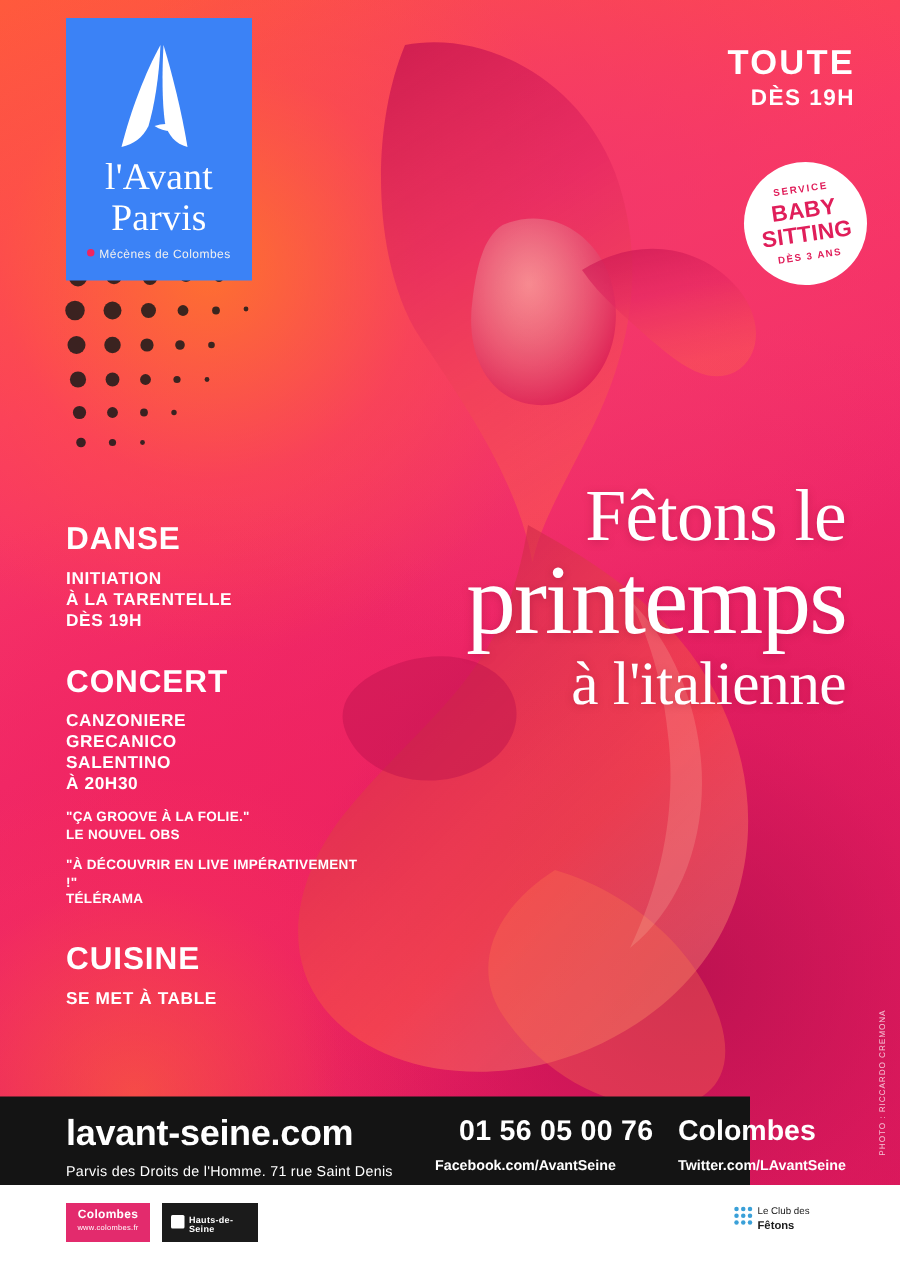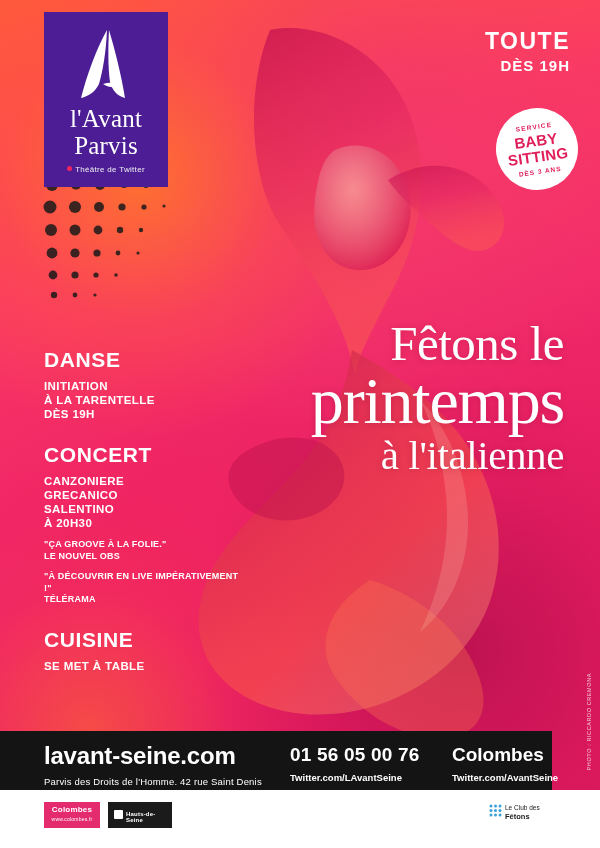--- a/index.html
+++ b/index.html
@@ -71,21 +71,21 @@
     opacity: 0.85;
   }
 
   
   .logo-box {
     position: absolute;
     left: 44px;
     top: 12px;
     width: 124px;
     height: 175px;
-    background: #4c1d95;
+    background: #3b82f6;
     color: #ffffff;
     text-align: center;
   }
   .logo-mark {
     margin: 14px auto 2px auto;
     width: 78px;
     height: 78px;
   }
   .logo-mark svg { display:block; width:100%; height:100%; }
   .logo-name {
@@ -219,21 +219,21 @@
     writing-mode: vertical-rl;
     transform: rotate(180deg);
     text-transform: uppercase;
   }
 
   
   .footer {
     position: absolute;
     left: 0;
     top: 731px;
-    width: 552px;
+    width: 500px;
     height: 59px;
     background: #141414;
     color: #ffffff;
   }
   .foot-left {
     position: absolute;
     left: 44px;
     top: 11px;
   }
   .foot-site {
@@ -248,20 +248,21 @@
   }
   .foot-mid {
     position: absolute;
     left: 290px;
     top: 13px;
   }
   .foot-phone {
     font-size: 19px;
     font-weight: bold;
     letter-spacing: 0.2px;
+    margin-left: 16px;
   }
   .foot-fb {
     font-size: 9.5px;
     font-weight: bold;
     margin-top: 6px;
   }
   .foot-right {
     position: absolute;
     left: 452px;
     top: 13px;
@@ -434,21 +435,21 @@
     <div class="logo-mark">
       <svg viewBox="0 0 78 78" xmlns="http://www.w3.org/2000/svg">
         <path d="M40,4 C30,22 20,48 14,72 C22,70 28,66 32,58 C36,44 39,26 40,4 Z" fill="#ffffff"></path>
         <path d="M42,4 C48,24 54,48 58,72 C50,70 45,64 43,56 C41,42 41,22 42,4 Z" fill="#ffffff"></path>
         <path d="M36,58 C42,56 48,56 54,60 C48,62 42,62 36,58 Z" fill="#ffffff"></path>
       </svg>
     </div>
     <div class="logo-name">l'Avant</div>
     <div class="logo-name">Parvis</div>
     <div class="logo-sub">
-      <span class="logo-dot"></span><span>Théâtre de Twitter</span>
+      <span class="logo-dot"></span><span>Mécènes de Colombes</span>
     </div>
   </div>
 
   <div class="date-block">
     <div class="date-line2">TOUTE</div>
     <div class="date-line3">DÈS 19H</div>
   </div>
 
   <div class="badge">
     <div class="b1">SERVICE</div>
@@ -492,29 +493,29 @@
       <div class="prog-title">CUISINE</div>
       <div class="prog-line">SE MET À TABLE</div>
     </div>
   </div>
 
   <div class="vertical-credit">PHOTO : RICCARDO CREMONA</div>
 
   <div class="footer">
     <div class="foot-left">
       <div class="foot-site">lavant-seine.com</div>
-      <div class="foot-addr">Parvis des Droits de l'Homme. 42 rue Saint Denis</div>
+      <div class="foot-addr">Parvis des Droits de l'Homme. 71 rue Saint Denis</div>
     </div>
     <div class="foot-mid">
       <div class="foot-phone">01 56 05 00 76</div>
-      <div class="foot-fb">Twitter.com/LAvantSeine</div>
+      <div class="foot-fb">Facebook.com/AvantSeine</div>
     </div>
     <div class="foot-right">
       <div class="foot-city">Colombes</div>
-      <div class="foot-tw">Twitter.com/AvantSeine</div>
+      <div class="foot-tw">Twitter.com/LAvantSeine</div>
     </div>
   </div>
 
   <div class="partners">
     <div class="logo-colombes">
       <span>Colombes</span>
       <span class="url">www.colombes.fr</span>
     </div>
     <div class="logo-hauts">
       <span>Hauts-de-Seine</span>

